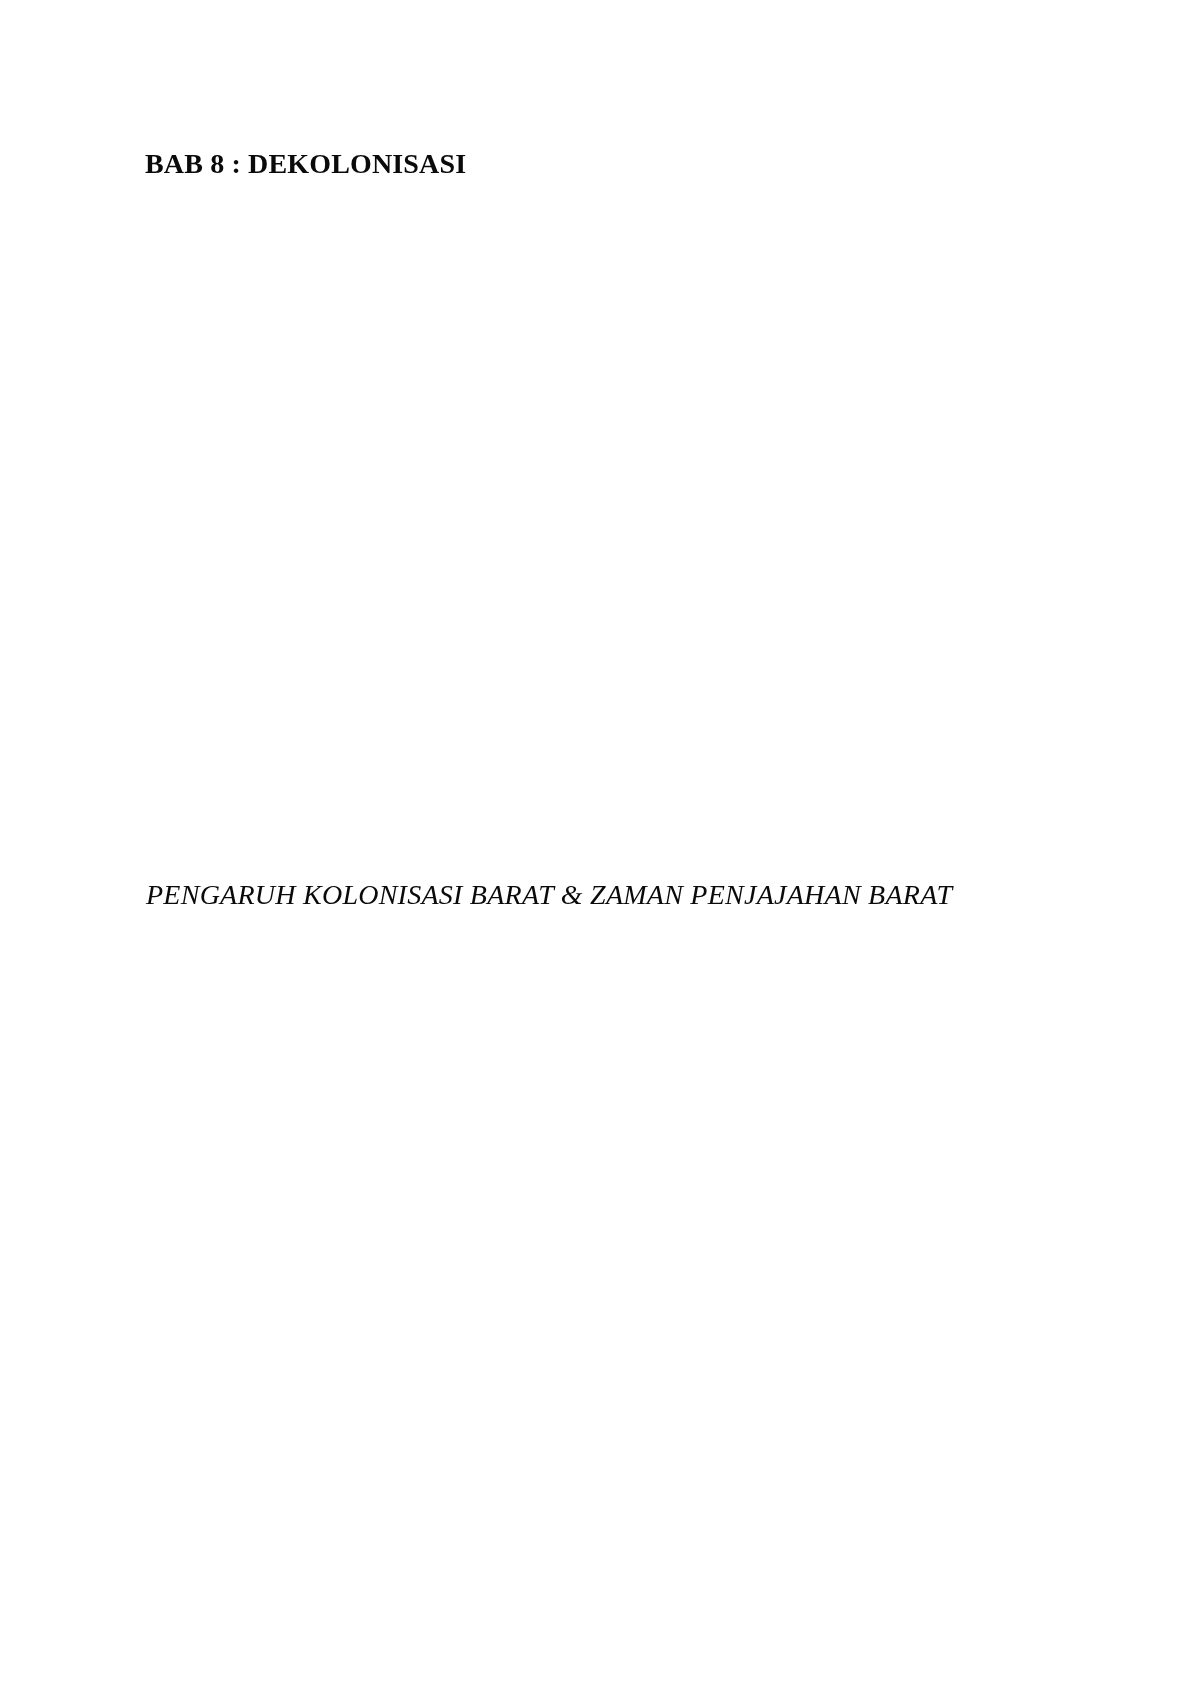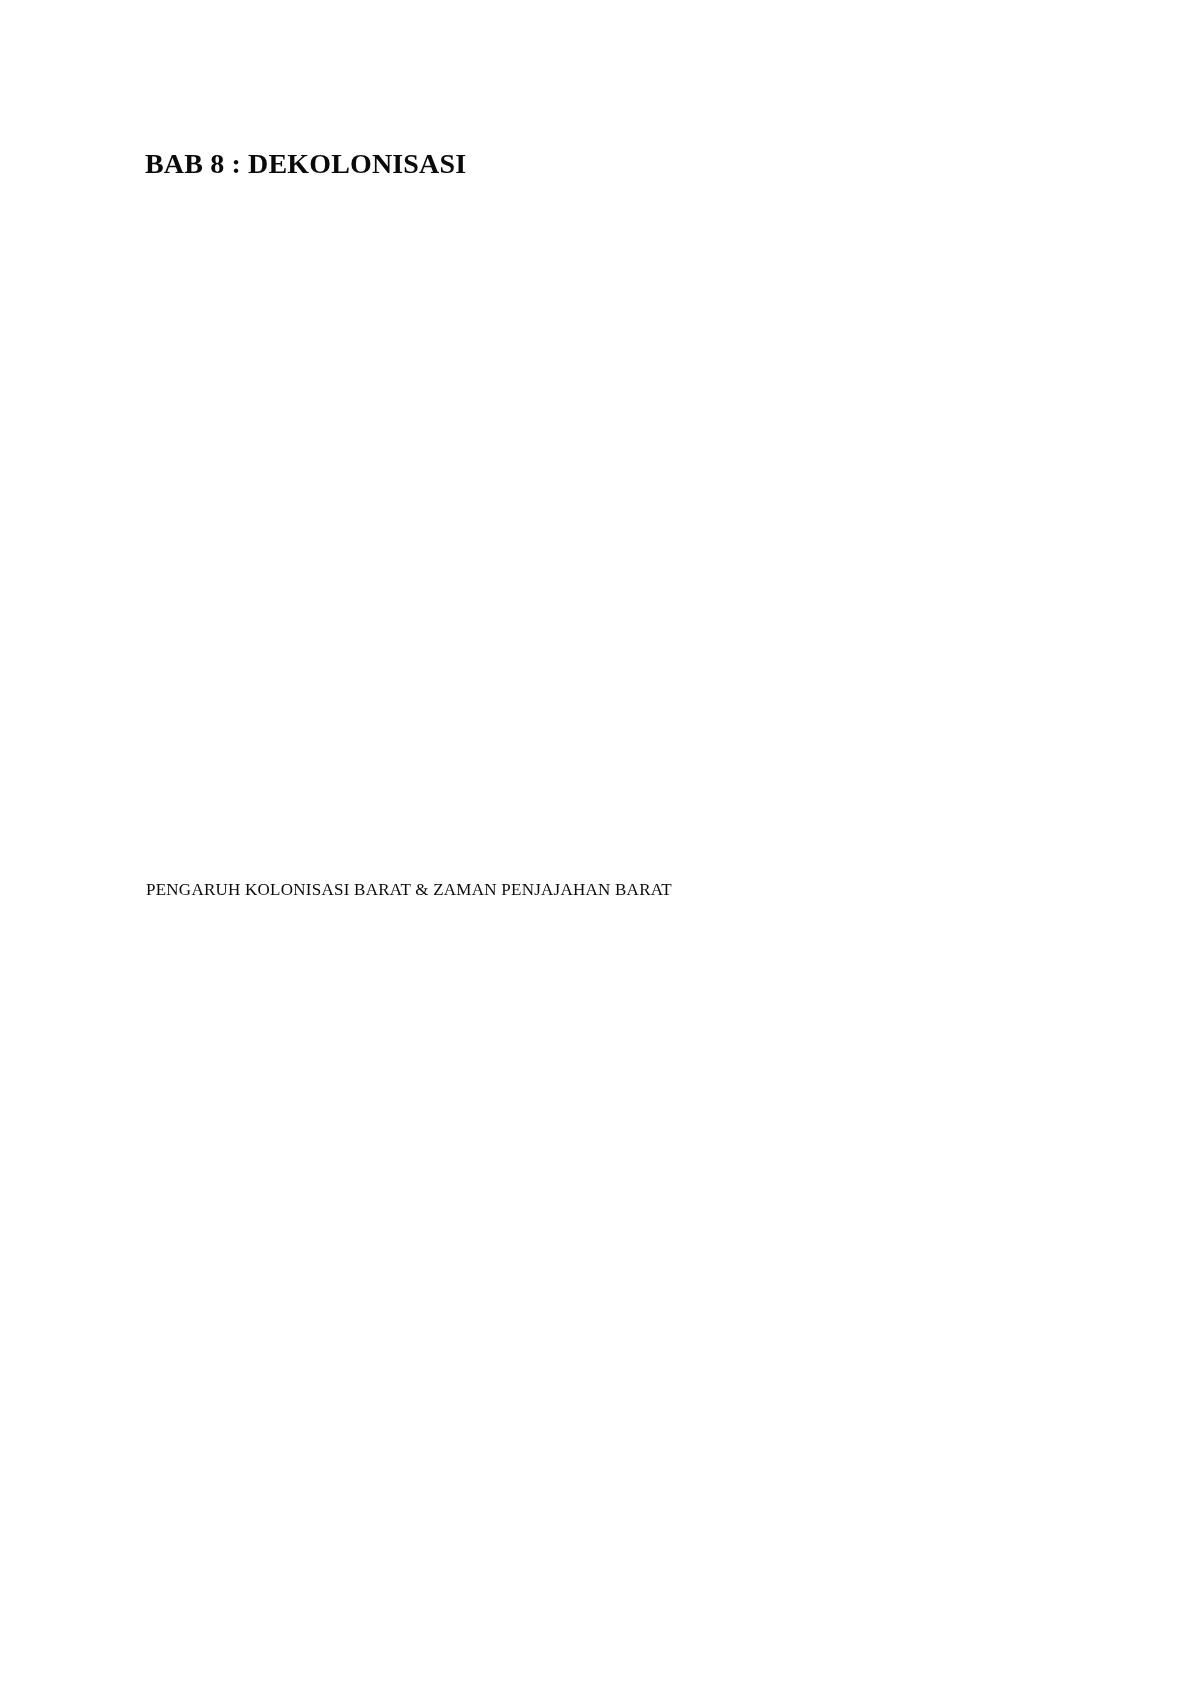--- a/index.html
+++ b/index.html
@@ -4,21 +4,21 @@
 <title>BAB 8 : DEKOLONISASI</title>
 <style>
   html,body{margin:0;padding:0;}
   body{width:1200px;height:1698px;background:#ffffff;position:relative;overflow:hidden;
        font-family:"Liberation Serif",serif;-webkit-font-smoothing:antialiased;}
   .abs{position:absolute;}
 
   
   #doc-title{left:145px;top:150px;font-weight:bold;font-size:28px;
              letter-spacing:0.15px;color:#0a0a0a;white-space:nowrap;line-height:1;text-align:center;}
-  #section-heading{left:146px;top:881px;font-size:17px;letter-spacing:0.25px;
-             color:#0a0a0a;white-space:nowrap;line-height:1;}
+  #section-heading{left:146px;top:881px;font-size:28px;letter-spacing:0.25px;
+             color:#0a0a0a;white-space:nowrap;line-height:1;font-style:italic;}
 </style>
 </head>
 <body>
 
 <div class="abs" id="doc-title">BAB 8 : DEKOLONISASI</div>
 
 <div class="abs" id="section-heading">PENGARUH KOLONISASI BARAT &amp; ZAMAN PENJAJAHAN BARAT</div>
 
 </body></html>

